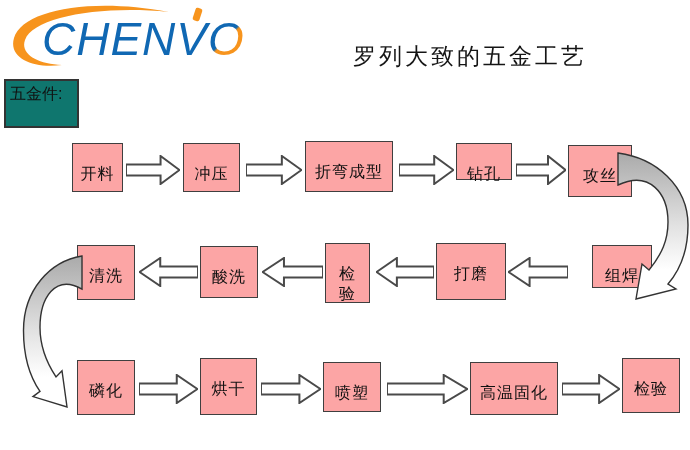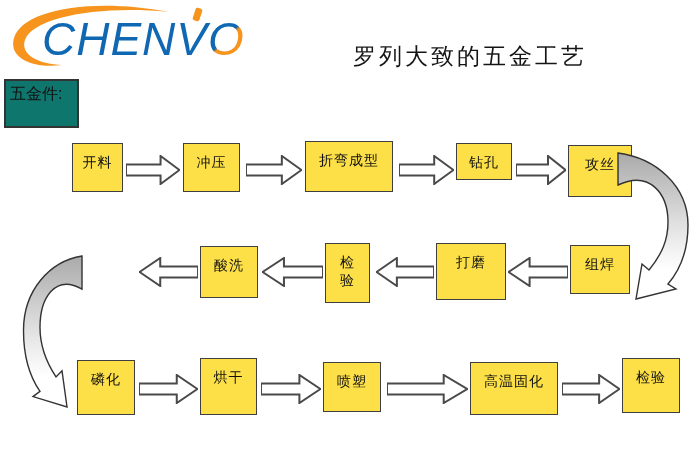--- a/index.html
+++ b/index.html
@@ -28,23 +28,23 @@
     font-size:18px;font-weight:bold;color:#8f9499;letter-spacing:3px;white-space:nowrap;
   }
   
   .diagram-title{
     position:absolute;left:353px;top:41px;
     font-family:"Liberation Serif", serif;
     font-size:23px;color:#151515;letter-spacing:3px;white-space:nowrap;
   }
   
   .box{
-    position:absolute;border:1.5px solid #3f3f3f;background:#fde047;
+    position:absolute;border:1.5px solid #3f3f3f;background:#fca5a5;
     display:flex;justify-content:center;align-items:flex-start;
-    font-size:14px;color:#111;padding-top:10px;box-sizing:border-box;
+    font-size:16px;color:#111;padding-top:20px;box-sizing:border-box;
     letter-spacing:1px;
   }
   .label-box{
     position:absolute;border:2px solid #333;background:#0f766e;
     font-size:16px;color:#111;padding:3px 0 0 4px;box-sizing:border-box;
   }
   .two-line span{display:inline-block;width:1.15em;word-break:break-all;
     text-align:center;line-height:1.25;}
   
   .arr{position:absolute;}
@@ -66,26 +66,27 @@
   <div class="diagram-title">罗列大致的五金工艺</div>
 
   <div class="label-box" style="left:4px;top:79px;width:75px;height:49px;">五金件:</div>
 
   <div class="box" style="left:72px;top:143px;width:51px;height:49px;">开料</div>
   <div class="box" style="left:183px;top:143px;width:57px;height:49px;">冲压</div>
   <div class="box" style="left:305px;top:141px;width:88px;height:51px;">折弯成型</div>
   <div class="box" style="left:456px;top:143px;width:56px;height:37px;">钻孔</div>
   <div class="box" style="left:568px;top:145px;width:64px;height:52px;">攻丝</div>
 
-  <div class="box" style="left:570px;top:245px;width:60px;height:49px;">组焊</div>
+  <div class="box" style="left:592px;top:245px;width:60px;height:43px;">组焊</div>
   <div class="box" style="left:436px;top:243px;width:70px;height:57px;">打磨</div>
   <div class="box two-line" style="left:325px;top:243px;width:45px;height:60px;">
       <span>检验</span>
     </div>
   <div class="box" style="left:200px;top:246px;width:58px;height:52px;">酸洗</div>
+  <div class="box" style="left:77px;top:245px;width:58px;height:55px;">清洗</div>
 
   <div class="box" style="left:200px;top:358px;width:57px;height:57px;">烘干</div>
   <div class="box" style="left:77px;top:360px;width:58px;height:55px;">磷化</div>
   <div class="box" style="left:323px;top:362px;width:58px;height:50px;">喷塑</div>
   <div class="box" style="left:470px;top:362px;width:88px;height:53px;">高温固化</div>
   <div class="box" style="left:622px;top:358px;width:58px;height:55px;">检验</div>
 
   <div class="arr" style="left:126px;top:155px;width:54px;height:30px;">
     <svg viewBox="0 0 100 30" preserveAspectRatio="none">
         <polygon points="0,9.5 64,9.5 64,1 99,15 64,29 64,20.5 0,20.5" fill="#fff" stroke="#4a4a4a" stroke-width="2" vector-effect="non-scaling-stroke"></polygon>

